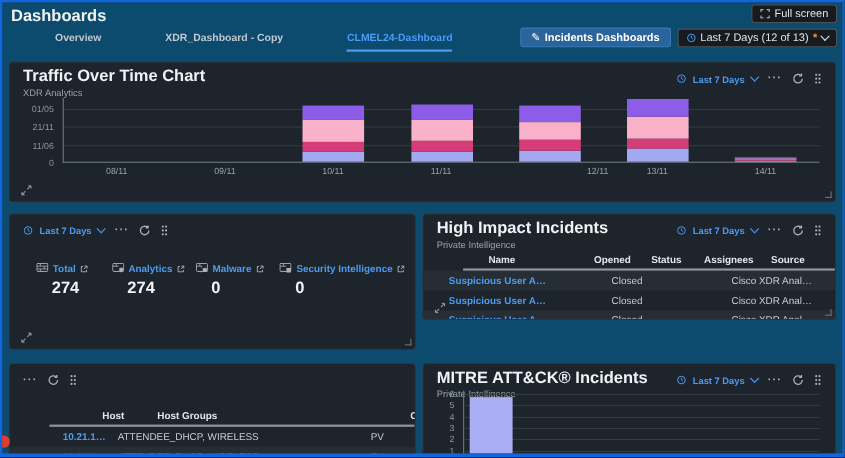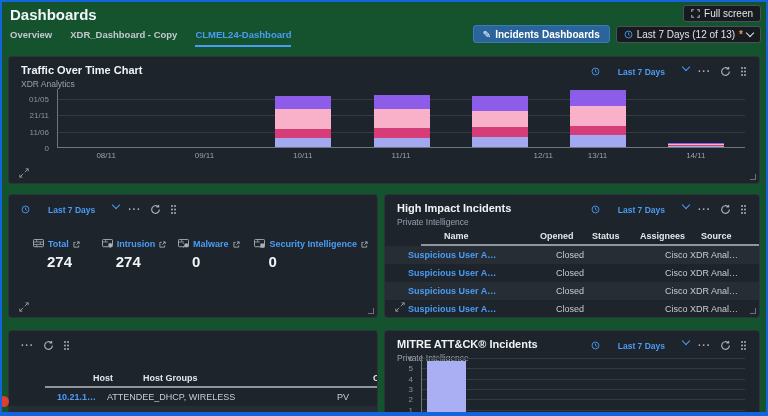--- a/index.html
+++ b/index.html
@@ -1,45 +1,45 @@
 <!DOCTYPE html>
 <html><head>
 <meta charset="utf-8">
 <style>
   html,body{margin:0;padding:0;background:#000;}
   *{box-sizing:border-box;}
   .page{
     position:relative;width:768px;height:416px;overflow:hidden;
-    background:#14532d;border:2px solid #1265dd;border-bottom-width:4px;
+    background:#0c4a6e;border:2px solid #1265dd;border-bottom-width:4px;
     font-family:"Liberation Sans","DejaVu Sans",sans-serif;color:#e8ecef;
   }
   
   .page-title{position:absolute;left:8px;top:4px;font-size:15px;font-weight:bold;color:#f2f5f7;}
   .btn{display:inline-flex;align-items:center;gap:4px;border-radius:3px;font-size:10px;cursor:pointer;white-space:nowrap;}
   .btn.ghost{border:1px solid #4a5158;background:#171b1f;color:#dfe4e8;padding:2px 7px;height:17px;}
   .btn.primary{background:#2b639b;border:1px solid #397bba;color:#fff;font-weight:bold;padding:2px 9px;height:18px;}
   .topright{position:absolute;right:5px;top:2px;}
   .ctrlrow{position:absolute;right:5px;top:23px;display:flex;gap:6px;align-items:center;}
   .flag{color:#f2994a;font-weight:bold;}
   
   .tabs{position:absolute;left:8px;top:27px;display:flex;gap:18px;}
-  .tab{font-size:9.5px;font-weight:bold;color:#c3c9cf;padding-bottom:5px;cursor:pointer;border-bottom:2px solid transparent;}
+  .tab{font-size:9.5px;font-weight:bold;color:#c3c9cf;padding-bottom:5px;cursor:pointer;border-bottom:2px solid transparent;margin-left:40px;}
   .tab.active{color:#4a9cf5;border-bottom-color:#4a9cf5;}
   
   .panel{position:absolute;background:#1e242b;border:1px solid #2c333b;border-radius:4px;overflow:hidden;}
   #panel-traffic{left:6px;top:54px;width:752px;height:128px;}
   #panel-events{left:6px;top:192px;width:370px;height:124px;}
-  #panel-incidents{left:382px;top:192px;width:376px;height:124px;}
+  #panel-incidents{left:382px;top:192px;width:376px;height:97px;}
   #panel-hosts{left:6px;top:328px;width:370px;height:88px;}
   #panel-mitre{left:382px;top:328px;width:376px;height:88px;}
   .phead{display:flex;justify-content:space-between;align-items:flex-start;padding:7px 12px 0 12px;}
-  .ptitle{font-size:11px;font-weight:bold;color:#f0f3f6;line-height:12px;}
+  .ptitle{font-size:15px;font-weight:bold;color:#f0f3f6;line-height:12px;}
   .psub{font-size:8.5px;color:#98a0a8;margin-top:3px;}
   .pctrl{display:flex;align-items:center;gap:9px;margin-top:2px;}
-  .timefilter{display:flex;align-items:flex-start;gap:18px;color:#4a9cf5;font-size:8.5px;font-weight:bold;cursor:pointer;}
+  .timefilter{display:flex;align-items:center;gap:6px;color:#4a9cf5;font-size:8.5px;font-weight:bold;cursor:pointer;}
   .icon-btn{color:#a7aeb6;font-size:10px;line-height:8px;cursor:pointer;}
   .more{letter-spacing:1px;font-weight:bold;}
   .chev{width:6px;height:6px;border-right:1.5px solid currentColor;border-bottom:1.5px solid currentColor;transform:rotate(45deg);margin-top:-3px;}
   .expand-ic{position:absolute;left:10px;bottom:5px;color:#8d949c;cursor:pointer;}
   .resize-corner{position:absolute;right:3px;bottom:3px;width:6px;height:6px;border-right:1px solid #6b7178;border-bottom:1px solid #6b7178;cursor:nwse-resize;}
   
   .tchart{position:absolute;left:12px;top:32px;right:14px;height:80px;}
   .yaxis{position:absolute;left:0;top:0;width:32px;height:59px;}
   .ytick{position:absolute;right:4px;font-size:8px;color:#8d949c;width:32px;text-align:right;}
   .plot{position:absolute;left:36px;right:0;top:0;height:59px;border-left:1px solid #6e767f;border-bottom:1px solid #6e767f;}
@@ -253,21 +253,21 @@
       </div>
       <div class="metric">
         <div class="mlabel">
           <span class="micon">
             <svg width="11" height="10" viewBox="0 0 12 11">
                 <rect x="0.5" y="0.5" width="11" height="8" rx="1" fill="none" stroke="currentColor"></rect>
                 <path d="M0.5 3.3h6M4 0.5v2.8" stroke="currentColor" stroke-width="0.8" fill="none"></path>
                 <path d="M9 4.5l2 .8v2c0 1.2-2 2.2-2 2.2s-2-1-2-2.2v-2z" fill="currentColor"></path>
               </svg>
           </span>
-          <span>Intrusion</span>
+          <span>Analytics</span>
           <span class="micon">
             <svg width="7" height="7" viewBox="0 0 8 8">
                 <path d="M3 1.5H1v5.5h5.5V5M4.5 1h2.5v2.5M7 1 3.8 4.2" fill="none" stroke="currentColor" stroke-width="1"></path>
               </svg>
           </span>
         </div>
         <div class="mvalue">274</div>
       </div>
       <div class="metric">
         <div class="mlabel">

